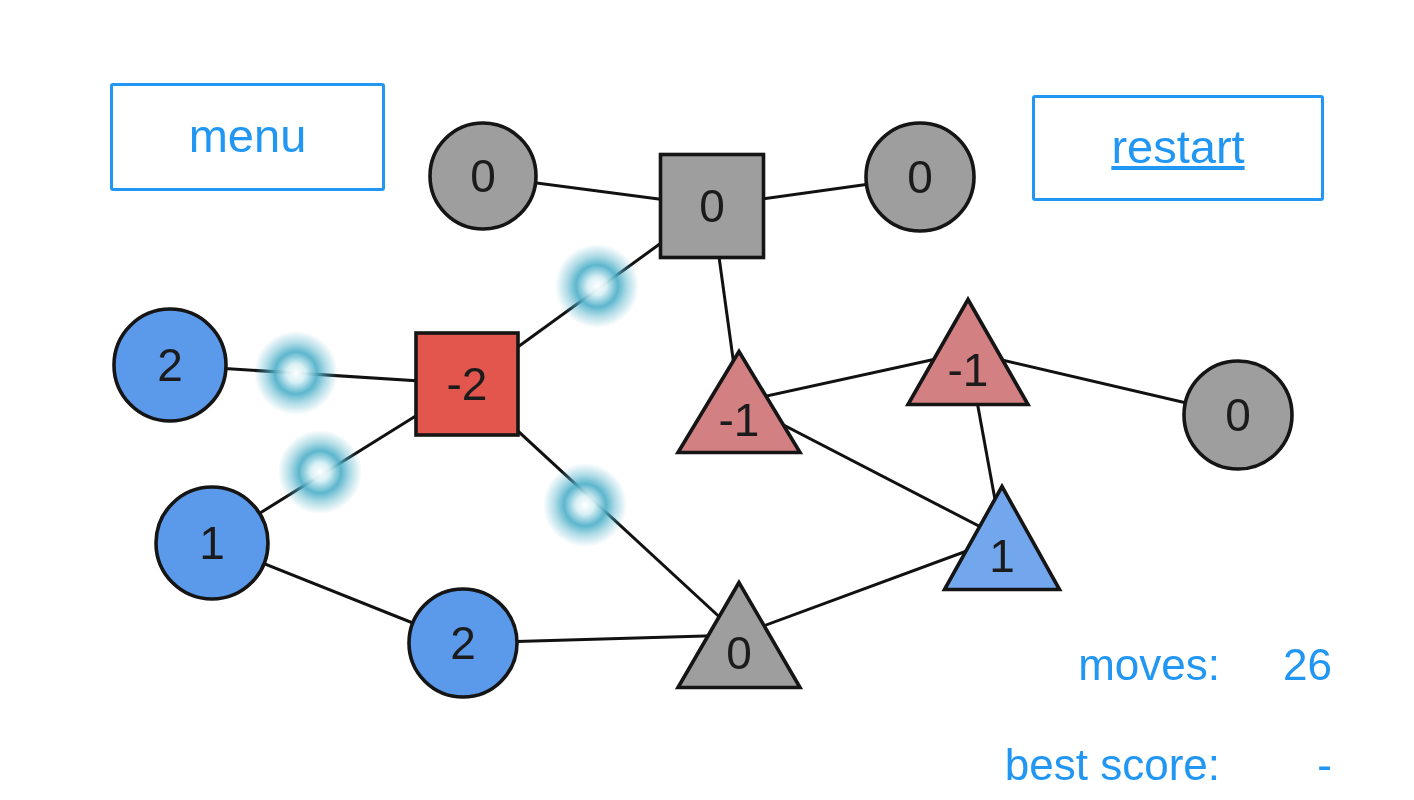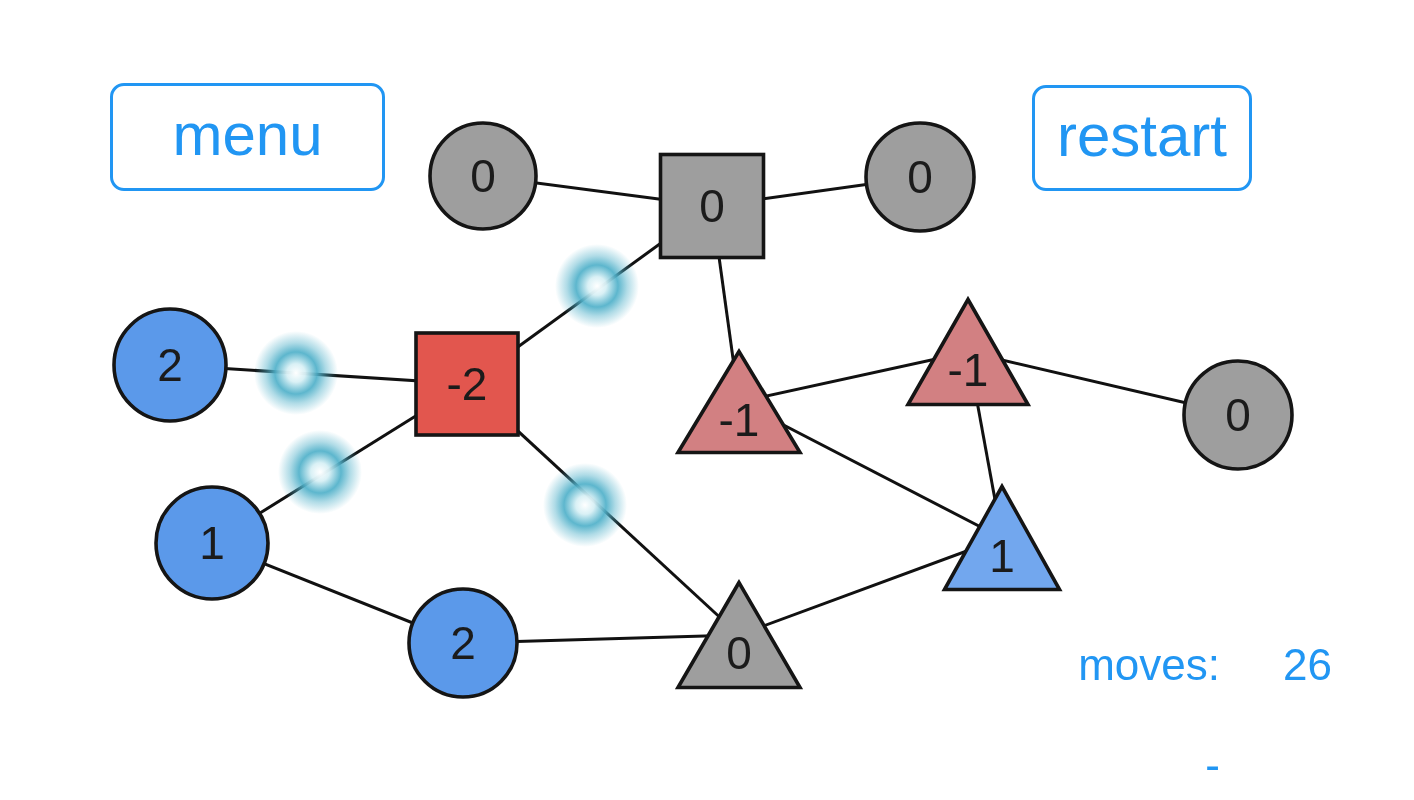--- a/index.html
+++ b/index.html
@@ -8,25 +8,25 @@
     font-family:"Liberation Sans", sans-serif;
   }
   svg#graph{position:absolute;left:0;top:0;}
   svg#graph text{
     font-family:"Liberation Sans", sans-serif;
     font-weight:300;
   }
   .btn{
     position:absolute;display:flex;align-items:center;justify-content:center;
     border:3px solid var(--accent);color:var(--accent);
-    font-size:60px;font-weight:300;border-radius:14px;cursor:pointer;
+    font-size:47px;font-weight:300;border-radius:3px;cursor:pointer;
     background:#ffffff00;line-height:1;padding-bottom:4px;box-sizing:border-box;
   }
   .btn-menu{left:110px;top:83px;width:275px;height:108px;}
-  .btn-restart{left:1032px;top:85px;width:220px;height:106px;}
+  .btn-restart{left:1032px;top:95px;width:292px;height:106px;text-decoration:underline;}
   .scoreboard{
     position:absolute;top:638px;right:82px;
     display:grid;grid-template-columns:auto 66px;column-gap:36px;row-gap:2px;
     font-size:44px;font-weight:300;color:var(--accent);line-height:1.22;gap:46px;
   }
   .scoreboard .lbl{text-align:right;white-space:nowrap;}
   .scoreboard .val{text-align:right;}
 </style>
 </head>
 <body>
@@ -83,15 +83,16 @@
       <circle cx="463" cy="643" r="54" fill="#5b99ea" stroke="#151515" stroke-width="3.6"></circle>
       <text x="463" y="659" text-anchor="middle" font-size="46" fill="#1b1b1b">2</text>
       <polygon points="739,582.5 678,687.5 800,687.5" fill="#9e9e9e" stroke="#151515" stroke-width="3.6" stroke-linejoin="miter"></polygon>
       <text x="739" y="669" text-anchor="middle" font-size="46" fill="#1b1b1b">0</text>
     </svg>
   <div class="btn btn-menu">menu</div>
   <div class="btn btn-restart">restart</div>
   <div class="scoreboard">
     <span class="lbl">moves:</span>
     <span class="val">26</span>
+    <span class="lbl">best score:</span>
     <span class="val">-</span>
   </div>
 </div>
 
 </body></html>

